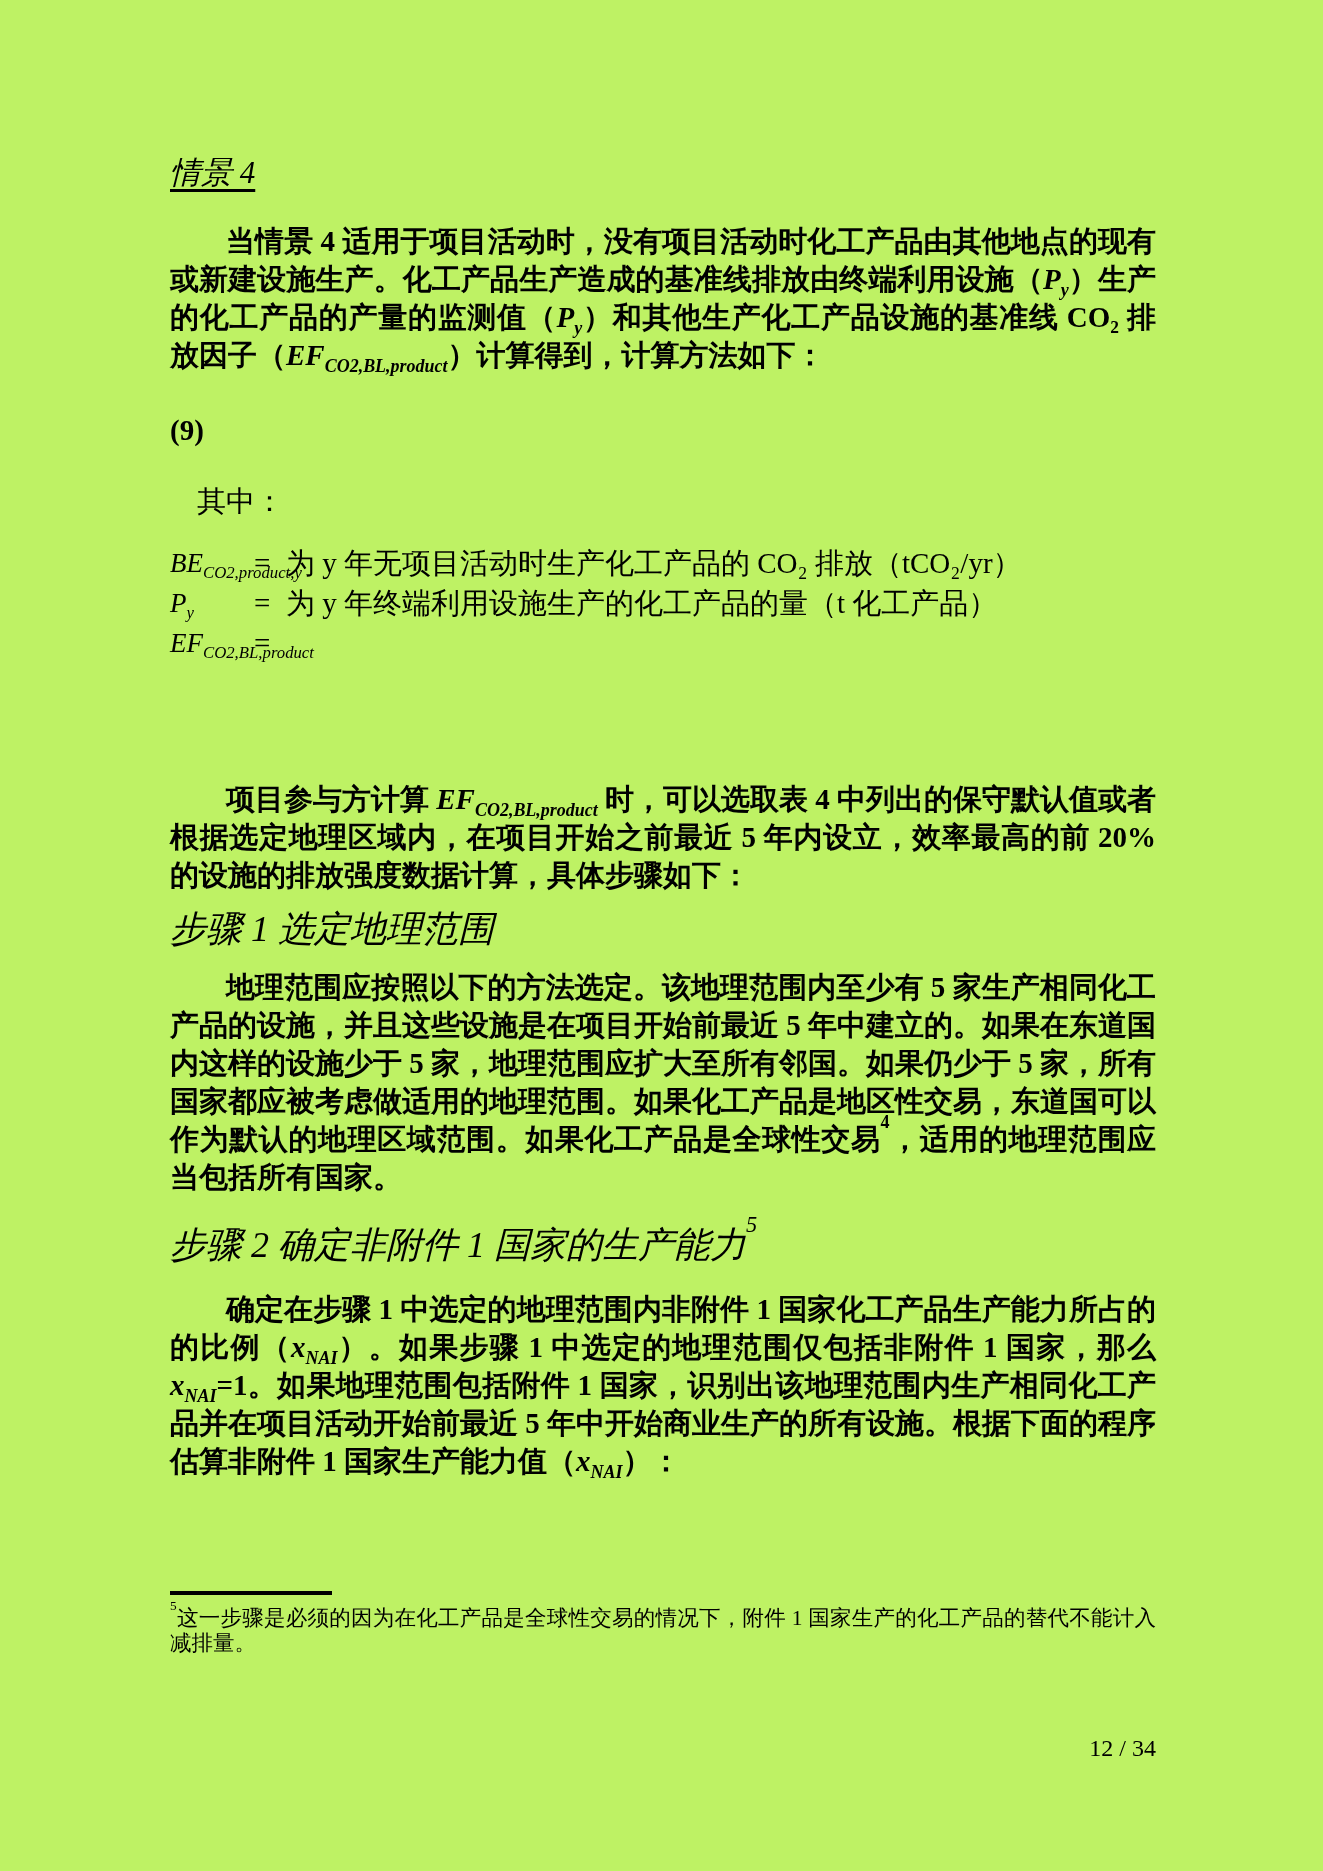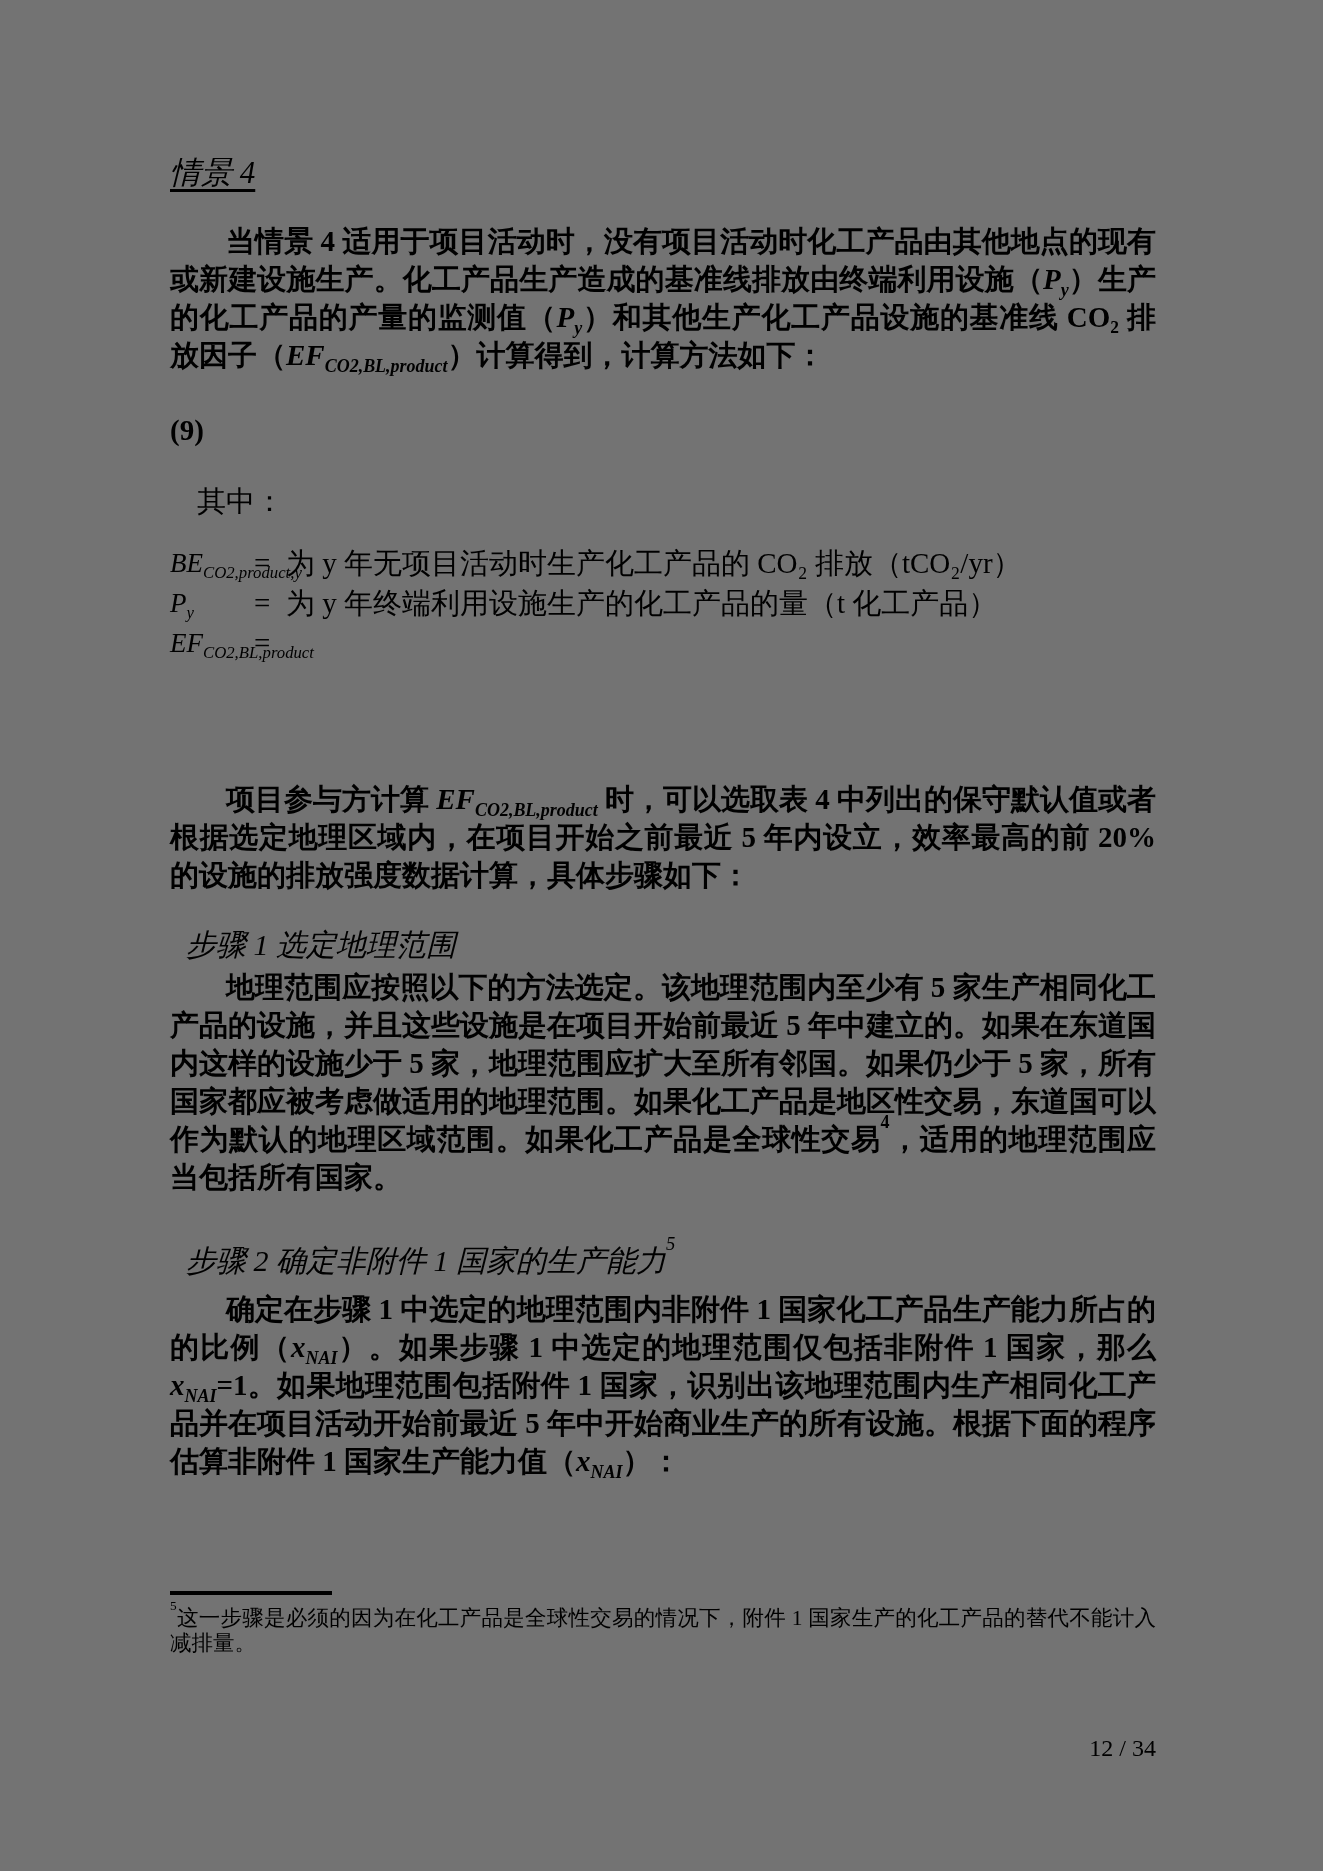--- a/index.html
+++ b/index.html
@@ -1,20 +1,20 @@
 <!DOCTYPE html>
 <html><head>
 <meta charset="utf-8">
 <style>
   html, body { margin: 0; padding: 0; background: #e8e8e8; }
   .page {
     position: relative;
     width: 1323px;
     height: 1871px;
-    background: #737373;
+    background: #bef264;
     margin: 0 auto;
     font-family: "Liberation Serif", "DejaVu Serif", serif;
     color: #000000;
     overflow: hidden;
   }
   .content { position: absolute; left: 170px; width: 986px; top: 0; }
 
   .scenario-heading {
     position: absolute; top: 152px; left: 0;
     font-size: 31px; font-style: italic; font-weight: normal;
@@ -59,22 +59,22 @@
     position: absolute; top: 543px; left: 0; width: 986px;
     display: grid; grid-template-columns: 84px 32px 1fr;
     font-size: 29px; line-height: 40px;
     row-gap: 0;
   }
   .def-sym  { font-size: 27px; white-space: nowrap; }
   .def-eq   { text-align: left; }
   .def-desc { text-align: justify; }
 
   .step-heading {
-    position: absolute; left: 0; margin: 16px;
-    font-size: 30px; font-style: italic; font-weight: normal;
+    position: absolute; left: 0; margin: 0;
+    font-size: 36px; font-style: italic; font-weight: normal;
     line-height: 38px;
   }
   .step1-heading { top: 910px; }
   .step2-heading { top: 1226px; }
 
   .footnote-rule {
     position: absolute; top: 1591px; left: 170px;
     width: 162px; height: 4px; background: #000000;
   }
   .footnotes {

